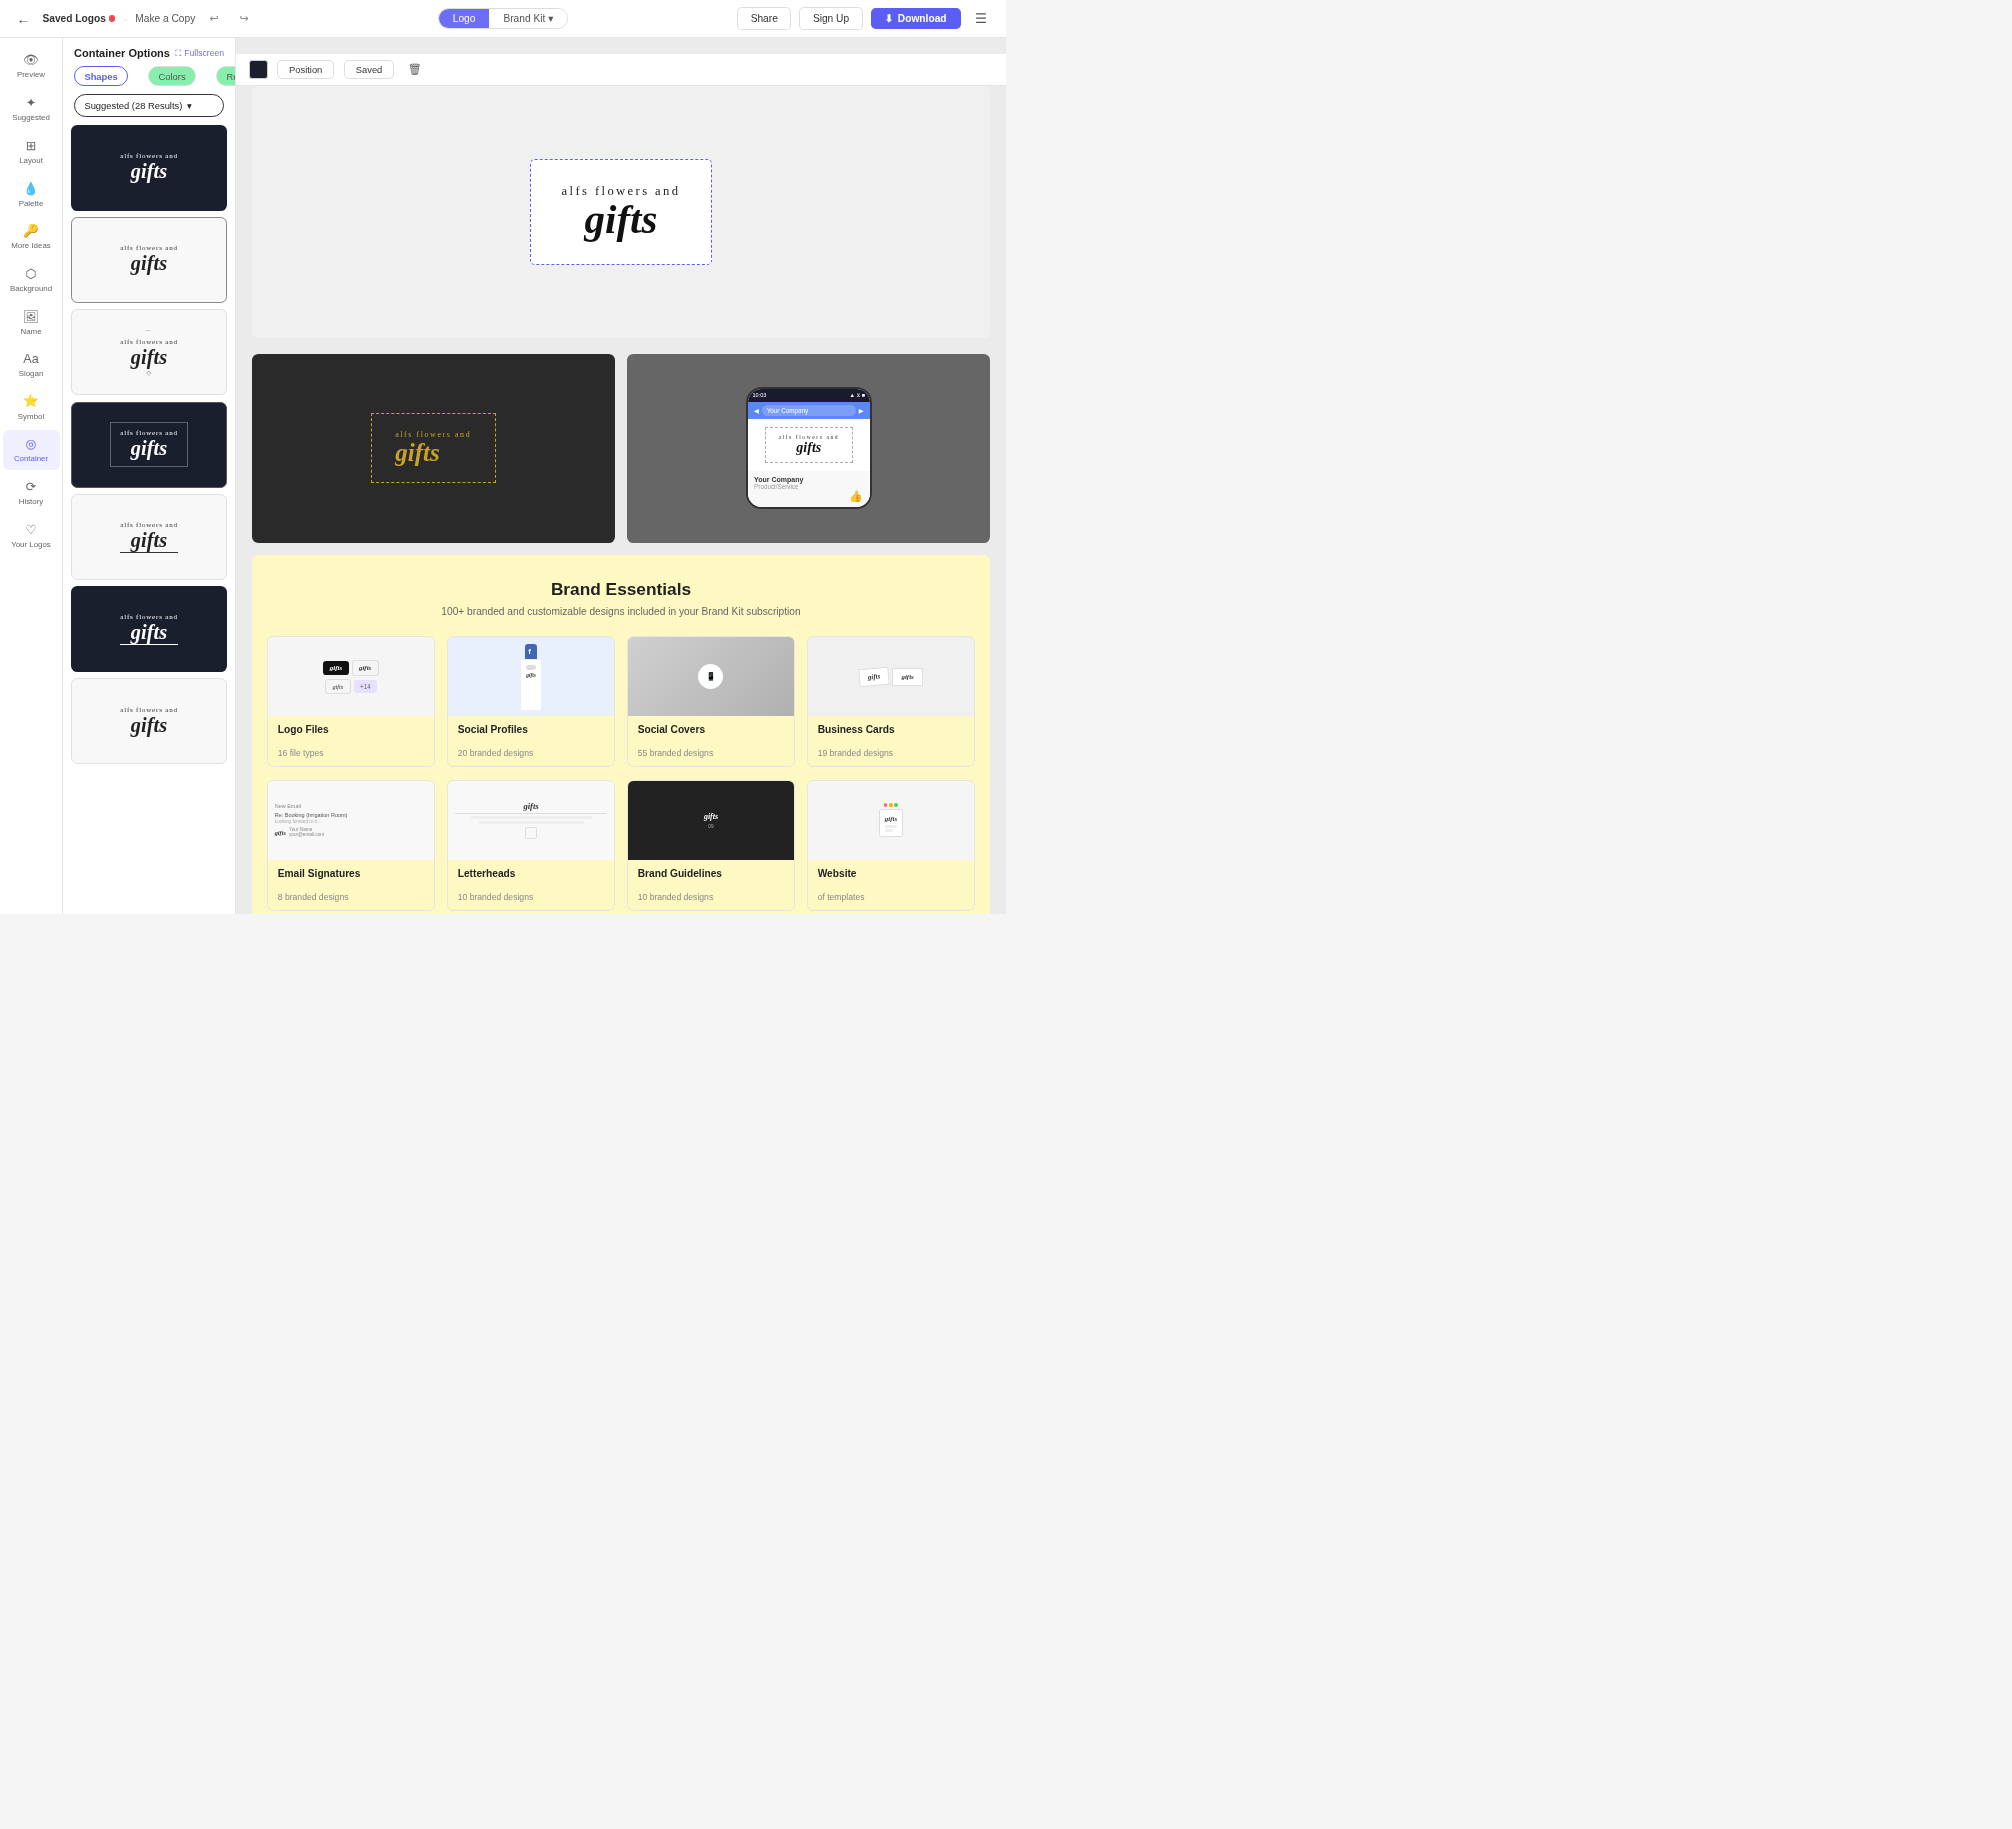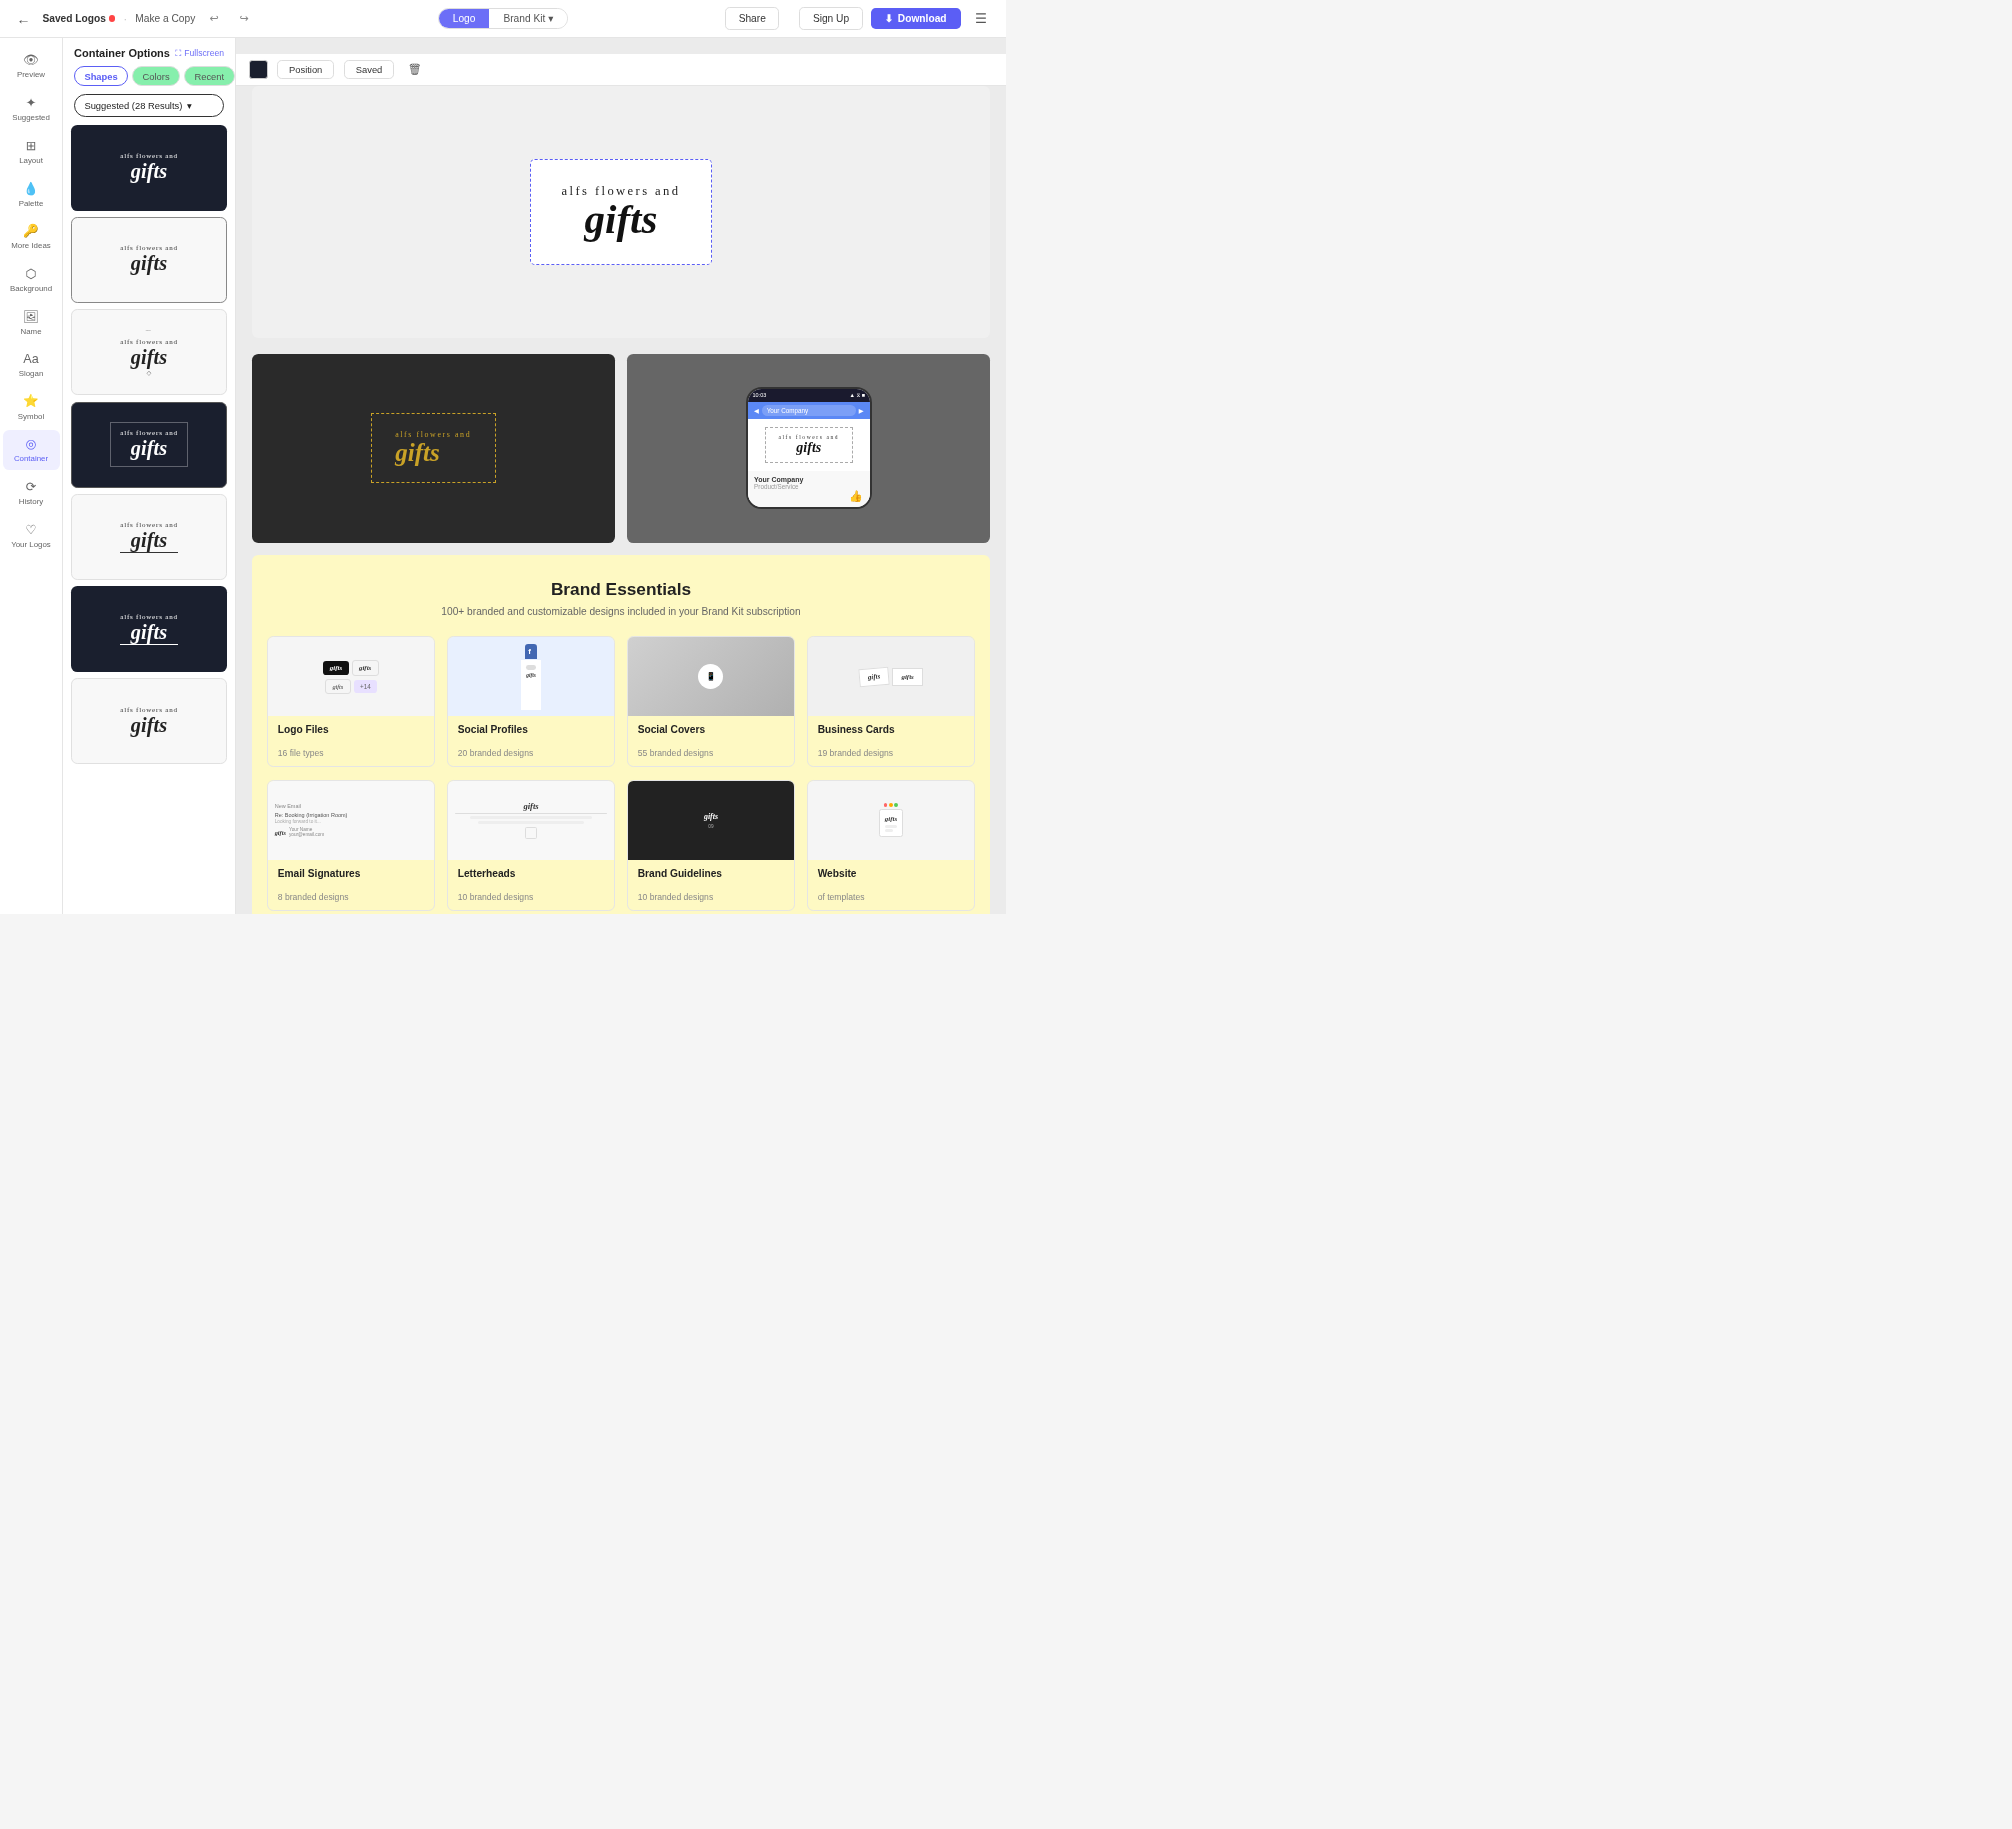--- a/index.html
+++ b/index.html
@@ -17,39 +17,39 @@
     .back-btn { width: 22px; height: 22px; border: none; background: none; cursor: pointer; display: flex; align-items: center; justify-content: center; color: #555; font-size: 14px; }
     .saved-logos { font-size: 10.2px; font-weight: 600; color: #333; text-decoration: none; display: flex; align-items: center; gap: 3.1px; }
     .notif-dot { width: 6.3px; height: 6.3px; background: #f44; border-radius: 50%; display: inline-block; }
     .divider-dot { color: #ccc; font-size: 12.6px; }
     .make-copy { font-size: 10.2px; color: #555; cursor: pointer; text-align: center; }
     .undo-btn, .redo-btn { width: 22px; height: 22px; border: none; background: none; cursor: pointer; color: #888; font-size: 11px; display: flex; align-items: center; justify-content: center; }
     .tab-toggle { display: flex; border: 0.8px solid #ddd; border-radius: 15.7px; overflow: hidden; }
     .tab-toggle-item { padding: 3.9px 14px; font-size: 10.2px; font-weight: 500; cursor: pointer; background: #fff; border: none; color: #555; }
     .tab-toggle-item.active { background: #6c6ef7; color: #fff; }
     .share-btn { padding: 4.7px 12.6px; border: 0.8px solid #ddd; border-radius: 4.7px; font-size: 10.2px; color: #333; background: #fff; cursor: pointer; }
-    .sign-in-btn { padding: 4.7px 12.6px; border: 0.8px solid #ddd; border-radius: 4.7px; font-size: 10.2px; color: #333; background: #fff; cursor: pointer; margin-left: 12px; }
+    .sign-in-btn { padding: 4.7px 12.6px; border: 0.8px solid #ddd; border-radius: 4.7px; font-size: 10.2px; color: #333; background: #fff; cursor: pointer; }
     .download-btn { display: flex; align-items: center; gap: 4.7px; padding: 4.7px 14px; border: none; border-radius: 4.7px; font-size: 10.2px; font-weight: 600; color: #fff; background: #5b5ef5; cursor: pointer; }
     .menu-btn { width: 25px; height: 25px; border: none; background: none; cursor: pointer; display: flex; align-items: center; justify-content: center; color: #555; }
 
     
     .main { display: flex; height: calc(100vh - 38px); }
 
     
     .sidebar { width: 63px; background: #fff; border-right: 0.8px solid #e5e5e5; display: flex; flex-direction: column; align-items: center; padding: 7.9px 0; gap: 3.1px; overflow-y: auto; }
     .sidebar-item { display: flex; flex-direction: column; align-items: center; gap: 3.1px; padding: 6.3px 3.1px; width: 57px; border-radius: 6.3px; cursor: pointer; color: #666; font-size: 7.9px; }
     .sidebar-item.active { background: #efefff; color: #5b5ef5; }
     .sidebar-icon { font-size: 12.6px; }
 
     
     .panel { width: 173px; background: #fff; border-right: 0.8px solid #e5e5e5; display: flex; flex-direction: column; overflow: hidden; }
     .panel-header { padding: 9.4px 11px 6.3px; display: flex; align-items: center; justify-content: space-between; }
     .panel-title { font-size: 11px; font-weight: 600; color: #222; }
     .fullscreen-btn { font-size: 8.6px; color: #6c6ef7; display: flex; align-items: center; gap: 3.1px; cursor: pointer; border: none; background: none; }
-    .tab-row { display: flex; gap: 4px; padding: 0 11px 7.9px; }
+    .tab-row { display: flex; gap: 20px; padding: 0 11px 7.9px; }
     .tab-btn { padding: 3.9px 9.4px; font-size: 9.4px; border: 0.8px solid #ddd; border-radius: 15.7px; cursor: pointer; background: #86efac; color: #555; }
     .tab-btn.active { background: #fff; border-color: #5b5ef5; color: #5b5ef5; font-weight: 600; }
     .filter-row { padding: 0 11px 7.9px; }
     .filter-select { display: flex; align-items: center; gap: 4.7px; padding: 4.7px 9.4px; border: 1.2px solid #333; border-radius: 15.7px; font-size: 9.4px; font-weight: 500; cursor: pointer; background: #fff; color: #222; }
     .panel-grid { flex: 1; overflow-y: auto; padding: 0 7.9px 7.9px; display: flex; flex-direction: column; gap: 6.3px; }
     .logo-card { border-radius: 6.3px; overflow: hidden; cursor: pointer; background: #f0f0f0; display: flex; align-items: center; justify-content: center; height: 86px; }
     .logo-card.dark { background: #1a1f2e; }
     .logo-card.light { background: #f8f8f8; border: 0.8px solid #e0e0e0; }
     .logo-text-container { text-align: center; }
     .logo-small { font-size: 7px; font-family: serif; color: #333; letter-spacing: 0.8px; }

